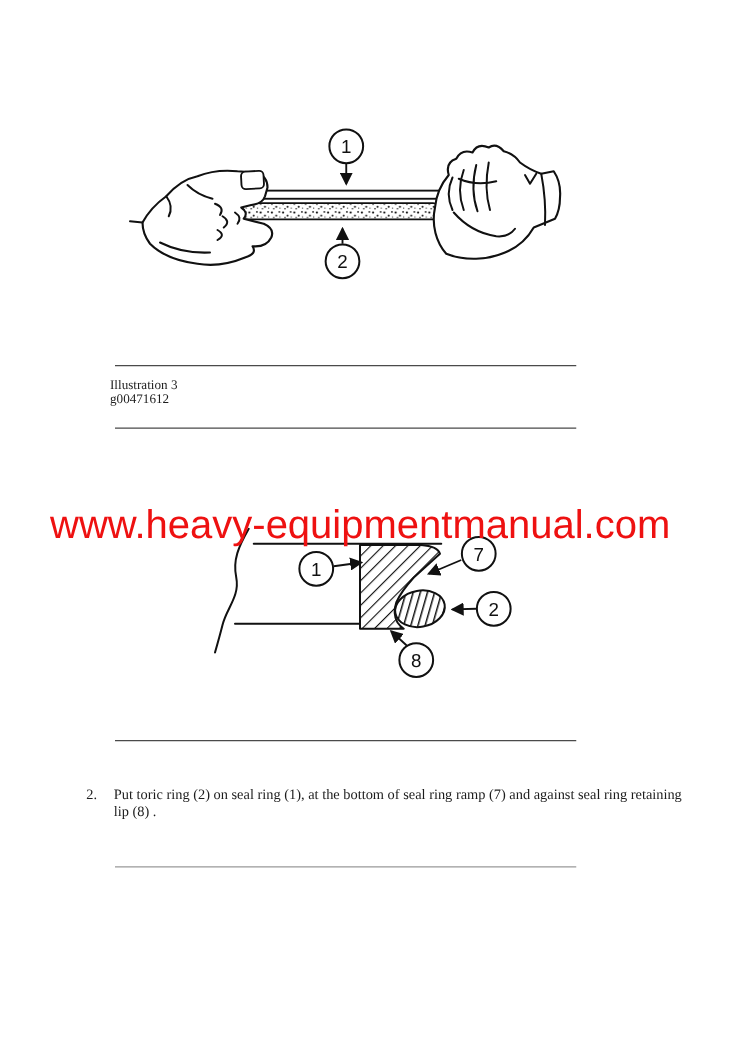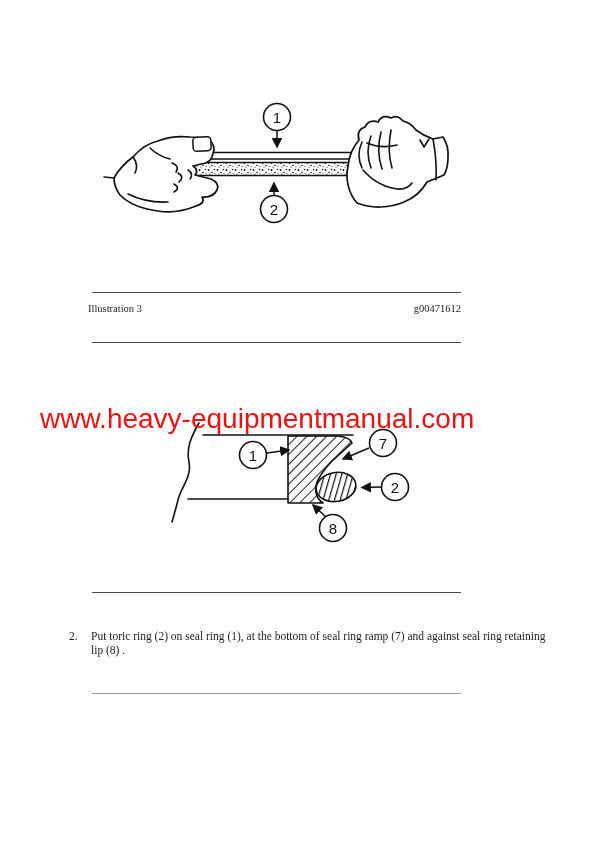--- a/index.html
+++ b/index.html
@@ -12,21 +12,21 @@
   .rule { position:absolute; left:92px; width:369px; height:1px; background:#4a4a4a; }
   .rule.light { background:#999; }
   .caption-row {
     position:absolute; left:88px; width:373px;
     display:flex; justify-content:space-between;
     font-family:"Liberation Serif", serif; font-size:10.5px; color:#1c1c1c;
   }
   #watermark {
     position:absolute; left:40px; top:402px; z-index:5;
     font-family:"Liberation Sans", sans-serif;
-    font-size:28px; line-height:34px; color:#ee1111; white-space:nowrap;
+    font-size:32px; line-height:34px; color:#ee1111; white-space:nowrap;
   }
   #step2 {
     position:absolute; left:69px; top:630px; width:482px;
     display:flex; color:#1c1c1c;
     font-family:"Liberation Serif", serif; font-size:11.5px; line-height:13.5px;
   }
   #step2 .num { width:13px; flex:0 0 13px; margin-right:9px; }
   #step2 .txt { width:460px; }
   .lineart { stroke:#111; fill:none; stroke-width:1.6; stroke-linecap:round; stroke-linejoin:round; }
   .hand-fill { fill:#ffffff; stroke:#111; stroke-width:1.7; stroke-linejoin:round; }
@@ -115,21 +115,21 @@
     </g>
 
     <g>
       <circle class="callout-circle" cx="274" cy="209" r="13.5"></circle>
       <text class="callout-num" x="274" y="214.5">2</text>
       <line class="arrow" x1="274" y1="195" x2="274" y2="183" marker-end="url(#ah)"></line>
     </g>
   </svg>
 
   <div class="rule" style="top:292px;"></div>
-  <div class="caption-row" style="top:303px;">
+  <div class="caption-row" style="top:303px;flex-direction:column;">
     <span>Illustration 3</span>
     <span>g00471612</span>
   </div>
   <div class="rule" style="top:342px;"></div>
 
   <div id="watermark">www.heavy-equipmentmanual.com</div>
 
   <svg style="left:150px; top:415px; z-index:1;" width="300" height="150" viewBox="150 415 300 150">
     <defs>
       <pattern id="hatchSeal" width="7" height="7" patternUnits="userSpaceOnUse" patternTransform="rotate(45)">

